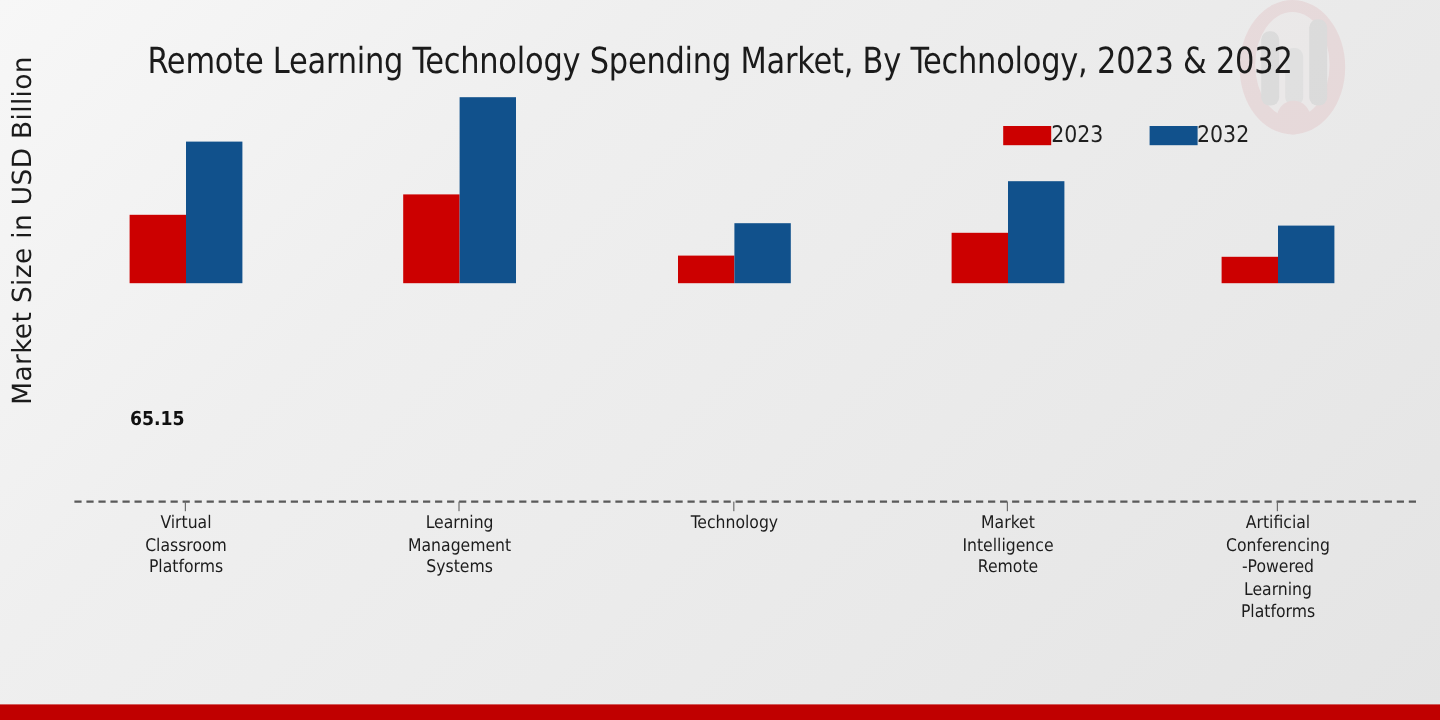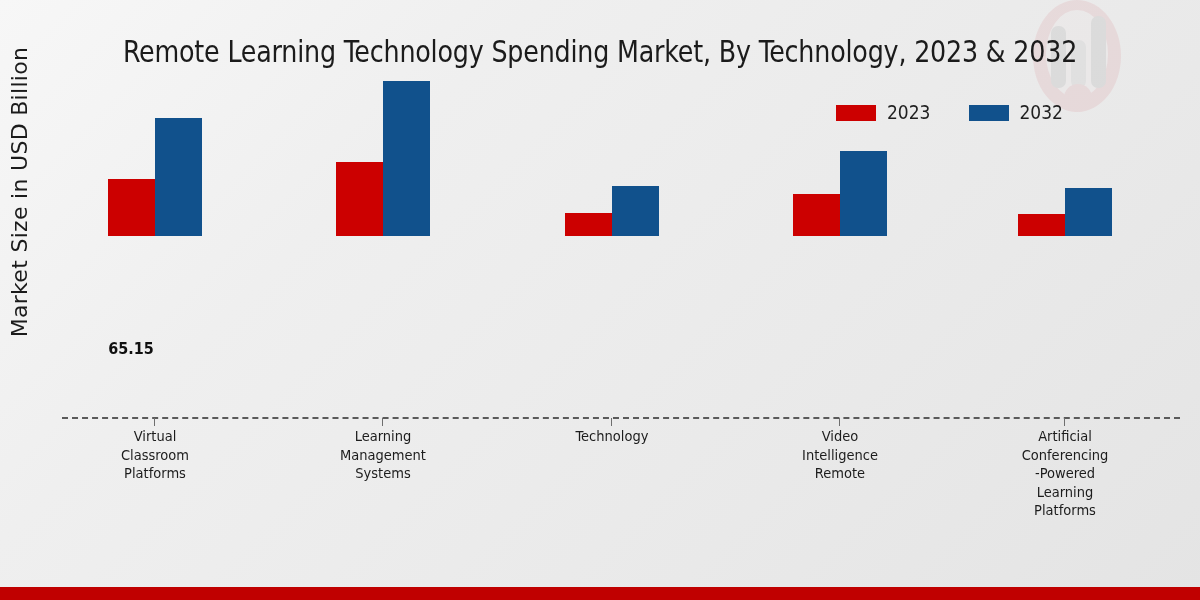--- a/index.html
+++ b/index.html
@@ -56,21 +56,20 @@
     position: absolute;
     left: 836px;
     top: 103px;
     display: flex;
     align-items: center;
     gap: 38px;
   }
   .legend-entry {
     display: flex;
     align-items: center;
-    gap: 11px;
   }
   .legend-swatch {
     width: 40px;
     height: 16px;
     display: block;
   }
   .legend-label {
     font-size: 19px;
     font-family: "DejaVu Sans Condensed", "Liberation Sans Narrow", "Liberation Sans", sans-serif;
     color: #1f1f1f;
@@ -253,21 +252,21 @@
       </div>
     </div>
 
     <div class="group" style="left:792px">
       <div class="bars">
         <div class="bar bar-2023" style="height: 42px; background: rgb(204, 0, 0);"></div>
         <div class="bar bar-2032" style="height: 85px; background: rgb(17, 81, 140);"></div>
       </div>
       <div class="tick"></div>
       <div class="cat-label">
-        <div>Video</div>
+        <div>Market</div>
         <div>Intelligence</div>
         <div>Remote</div>
       </div>
     </div>
 
     <div class="group" style="left:1017px">
       <div class="bars">
         <div class="bar bar-2023" style="height: 22px; background: rgb(204, 0, 0);"></div>
         <div class="bar bar-2032" style="height: 48px; background: rgb(17, 81, 140);"></div>
       </div>

